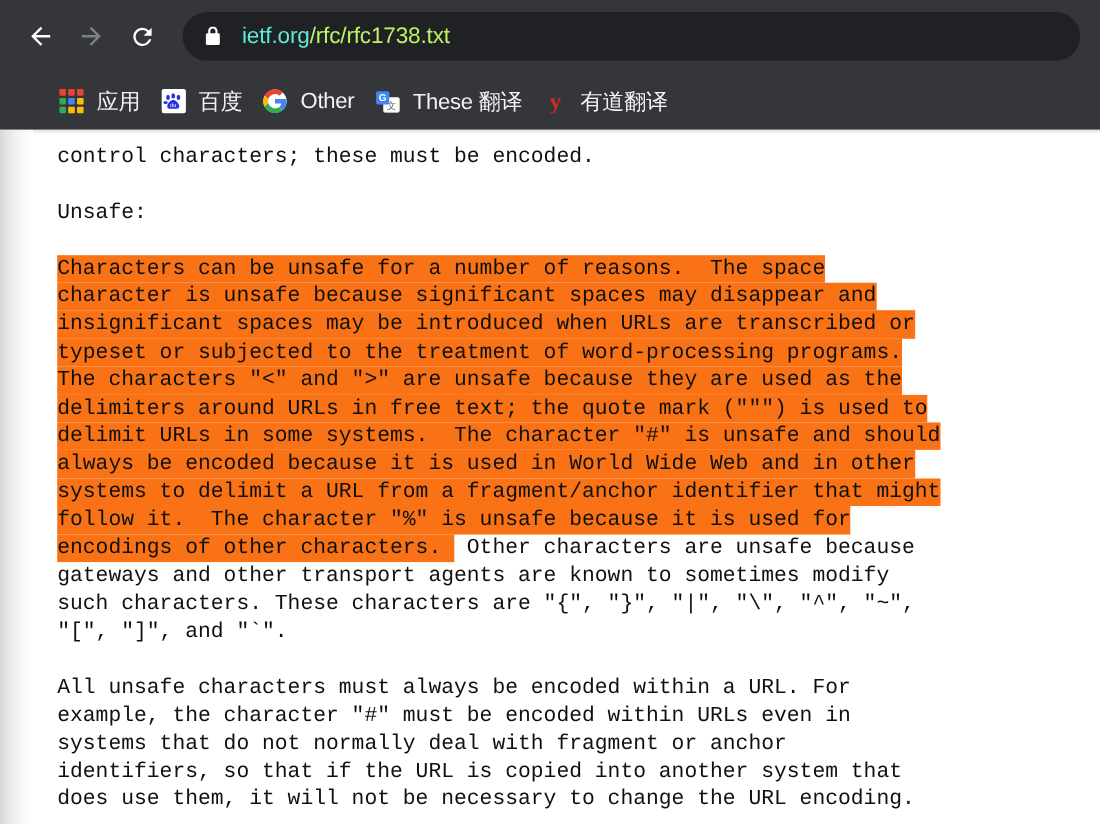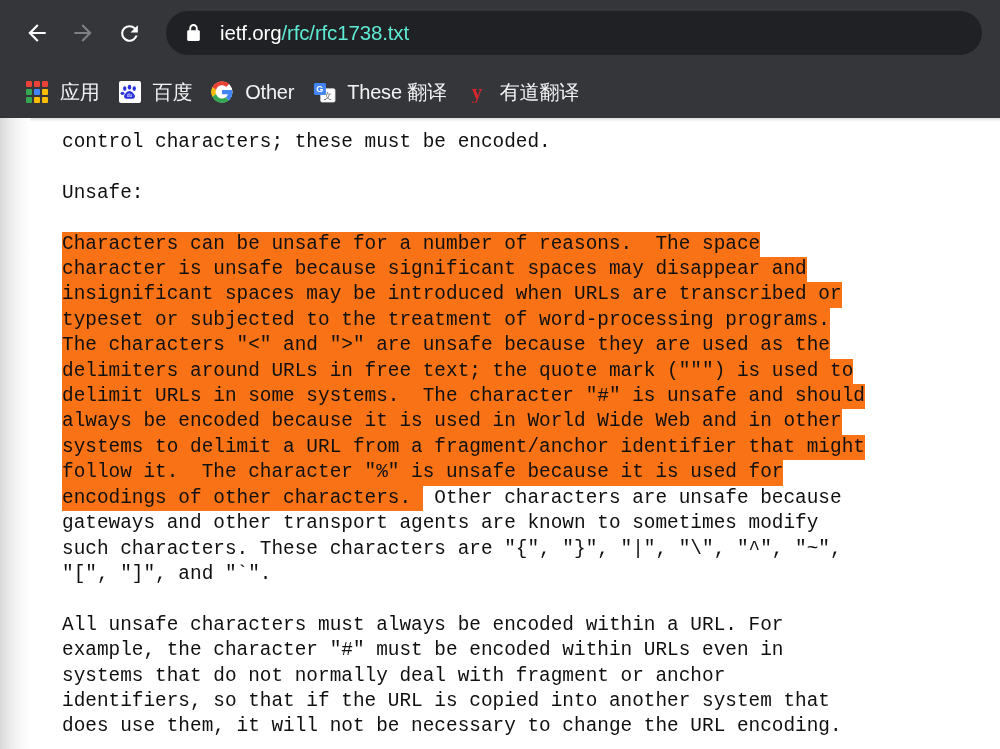--- a/index.html
+++ b/index.html
@@ -63,31 +63,32 @@
     align-items: center;
     justify-content: center;
     margin-right: 18px;
   }
   .url-text {
     font-size: 20.5px;
     letter-spacing: -0.15px;
     white-space: nowrap;
     font-family: "Liberation Sans", sans-serif;
   }
-  .url-host { color: #ffffff; }
-  .url-path { color: #5eead4; }
+  .url-host { color: #5eead4; }
+  .url-path { color: #bef264; }
 
   
   .bookmarks-bar {
     height: 52px;
     display: flex;
     align-items: center;
     padding: 0 16px;
     box-sizing: border-box;
     gap: 0px;
+    margin-left: 28px;
   }
   .bookmark {
     display: flex;
     align-items: center;
     height: 38px;
     padding: 0 9px;
     border-radius: 5px;
     flex: 0 0 auto;
     white-space: nowrap;
   }
@@ -172,21 +173,21 @@
     position: absolute;
     left: 0; right: 0; top: 0;
     height: 4px;
     background: linear-gradient(to bottom, rgba(0,0,0,0.12), rgba(0,0,0,0));
     pointer-events: none;
     z-index: 3;
   }
 
   pre.doc {
     position: absolute;
-    left: 10px;
+    left: 0;
     top: 0;
     margin: 0;
     padding: 12px 0 0 0;
     font-family: "Liberation Mono", "DejaVu Sans Mono", monospace;
     font-size: 19.4px;
     line-height: 25.4px;
     color: #101010;
     white-space: pre;
     letter-spacing: 0px;
     z-index: 2;

